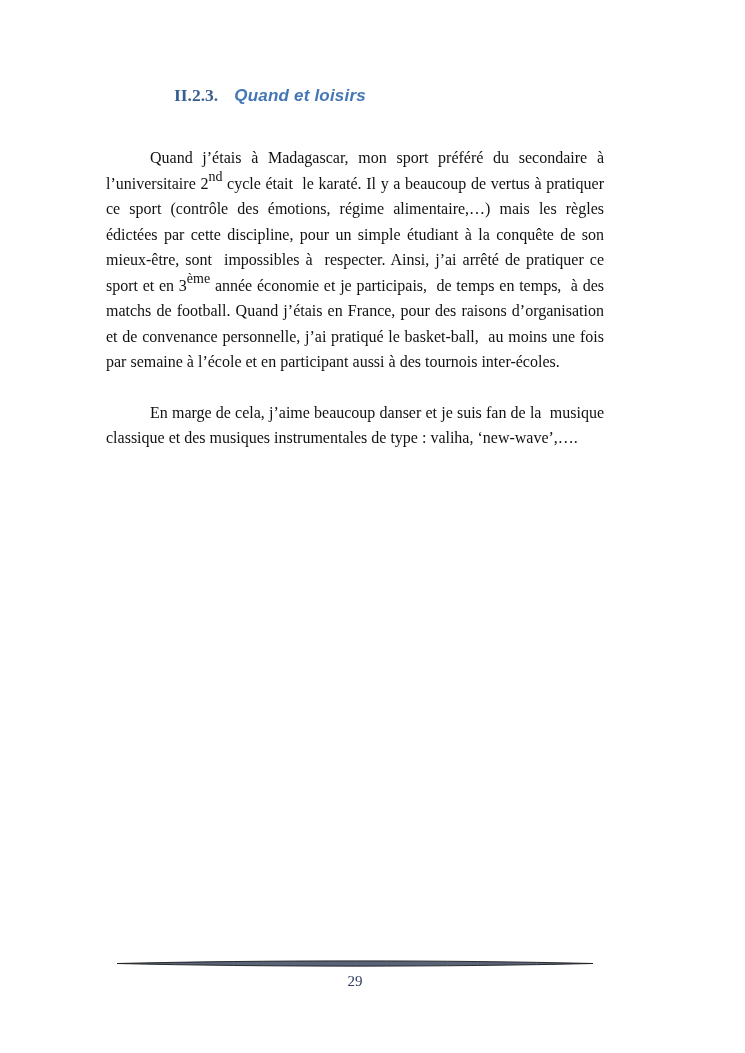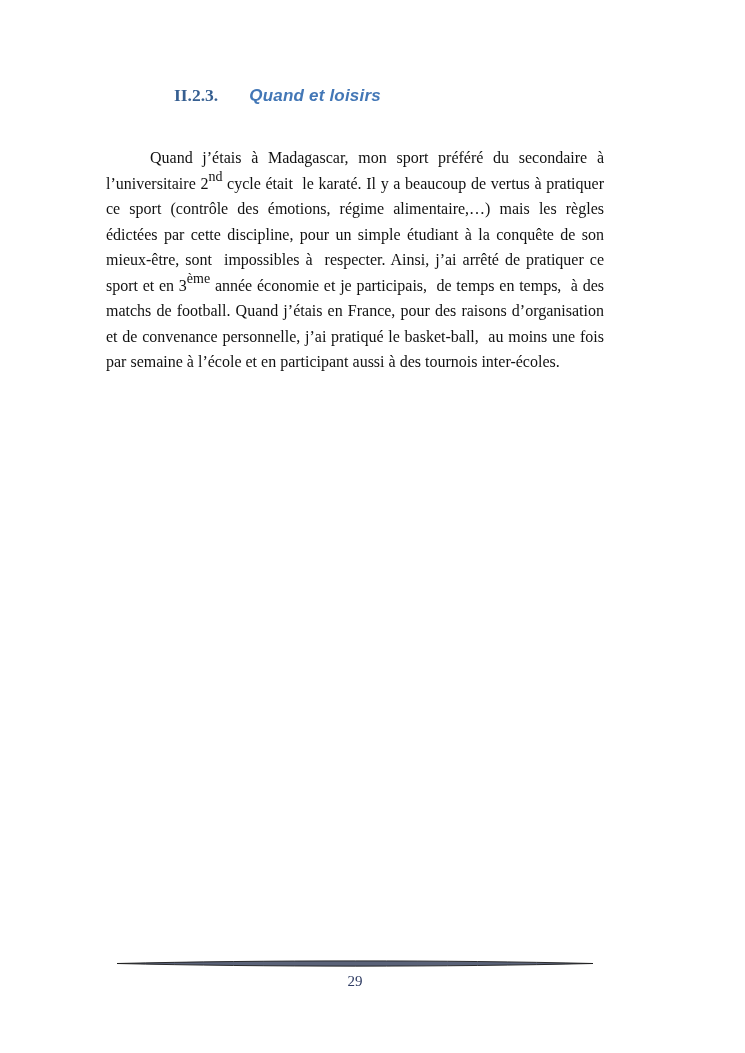--- a/index.html
+++ b/index.html
@@ -17,21 +17,21 @@
   .content {
     position: absolute;
     left: 106px;
     top: 84px;
     width: 498px;
   }
   .heading {
     display: flex;
     align-items: baseline;
     margin-left: 68px;
-    gap: 31px;
+    gap: 16px;
     line-height: 22px;
     white-space: nowrap;
   }
   .heading-number {
     font-family: "Liberation Serif", serif;
     font-weight: bold;
     font-size: 17.5px;
     color: var(--heading-number-color, #365f91);
   }
   .heading-title {
@@ -96,20 +96,21 @@
 
   <div class="content">
 
     <div class="heading">
       <span class="heading-number">II.2.3.</span>
       <span class="heading-title">Quand et loisirs</span>
     </div>
 
     <div class="paragraphs">
         <p>Quand j’étais à Madagascar, mon sport préféré du secondaire à l’universitaire 2<sup>nd</sup> cycle était&nbsp; le karaté. Il y a beaucoup de vertus à pratiquer ce sport (contrôle des émotions, régime alimentaire,…) mais les règles édictées par cette discipline, pour un simple étudiant à la conquête de son mieux-être, sont&nbsp; impossibles à&nbsp; respecter. Ainsi, j’ai arrêté de pratiquer ce sport et en 3<sup>ème</sup> année économie et je participais,&nbsp; de temps en temps,&nbsp; à des matchs de football. Quand j’étais en France, pour des raisons d’organisation et de convenance personnelle, j’ai pratiqué le basket-ball,&nbsp; au moins une fois par semaine à l’école et en participant aussi à des tournois inter-écoles.</p>
+        <p>En marge de cela, j’aime beaucoup danser et je suis fan de la&nbsp; musique classique et des musiques instrumentales de type : valiha, ‘new-wave’,….</p>
       </div>
 
   </div>
 
   <div class="page-footer">
     <svg class="divider-svg" viewBox="0 0 478 9" preserveAspectRatio="none">
       <path class="divider-fill" d="M1,4.5 C150,1 330,1 477,4.5 C330,8 150,8 1,4.5 Z"></path>
       <path class="divider-edge" d="M1,4.5 C150,1 330,1 477,4.5"></path>
       <path class="divider-edge" d="M1,4.5 C150,8 330,8 477,4.5"></path>
     </svg>

